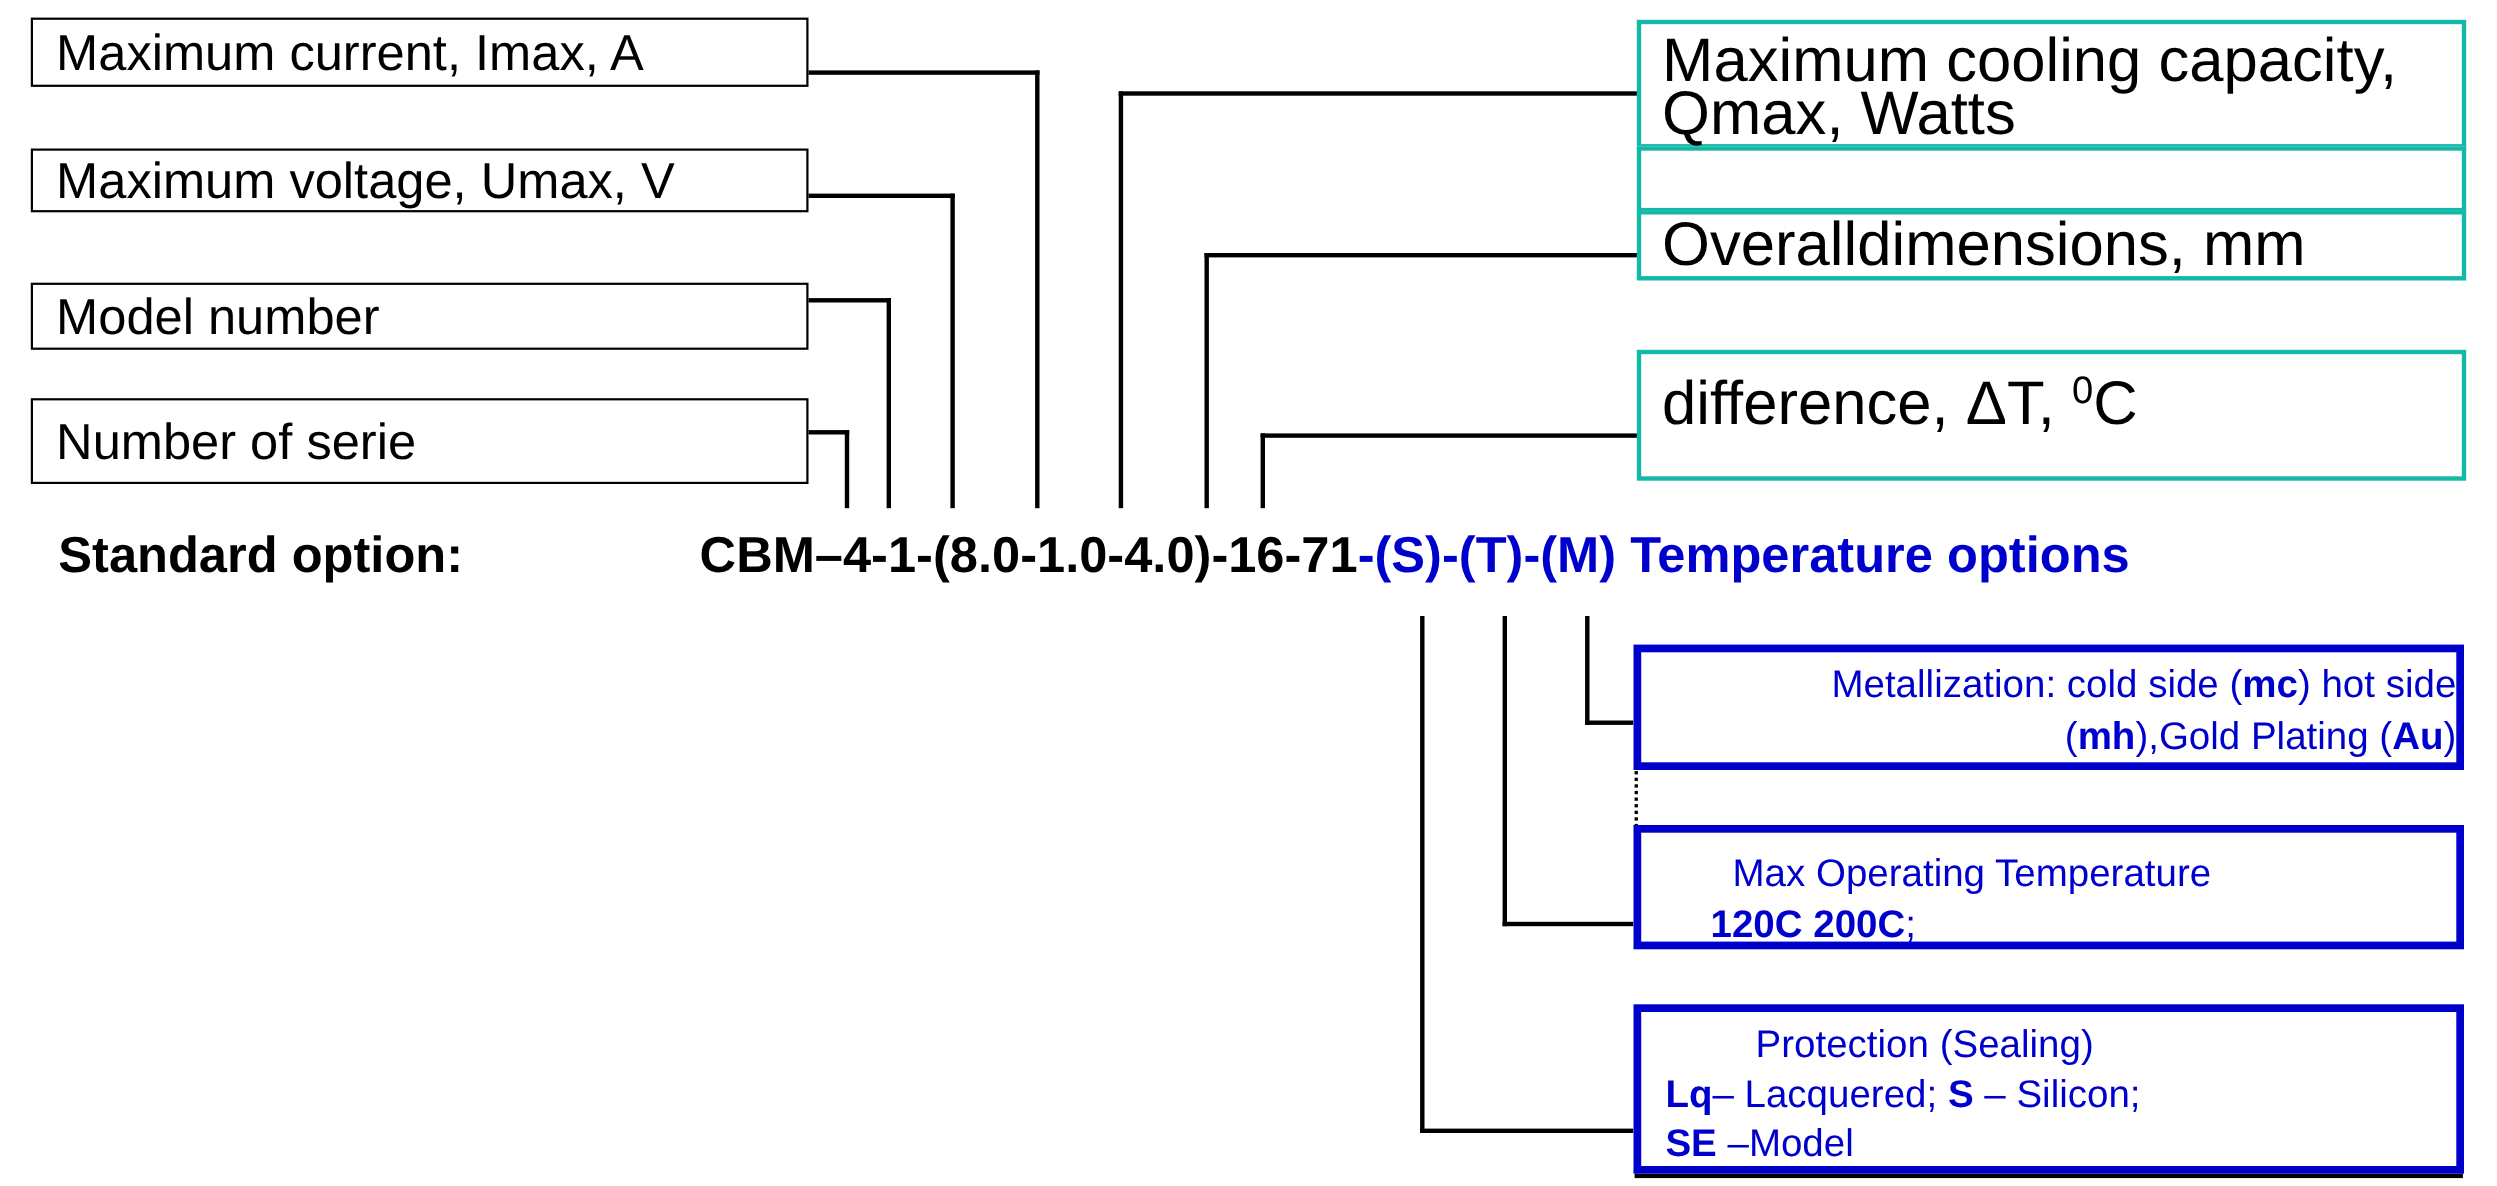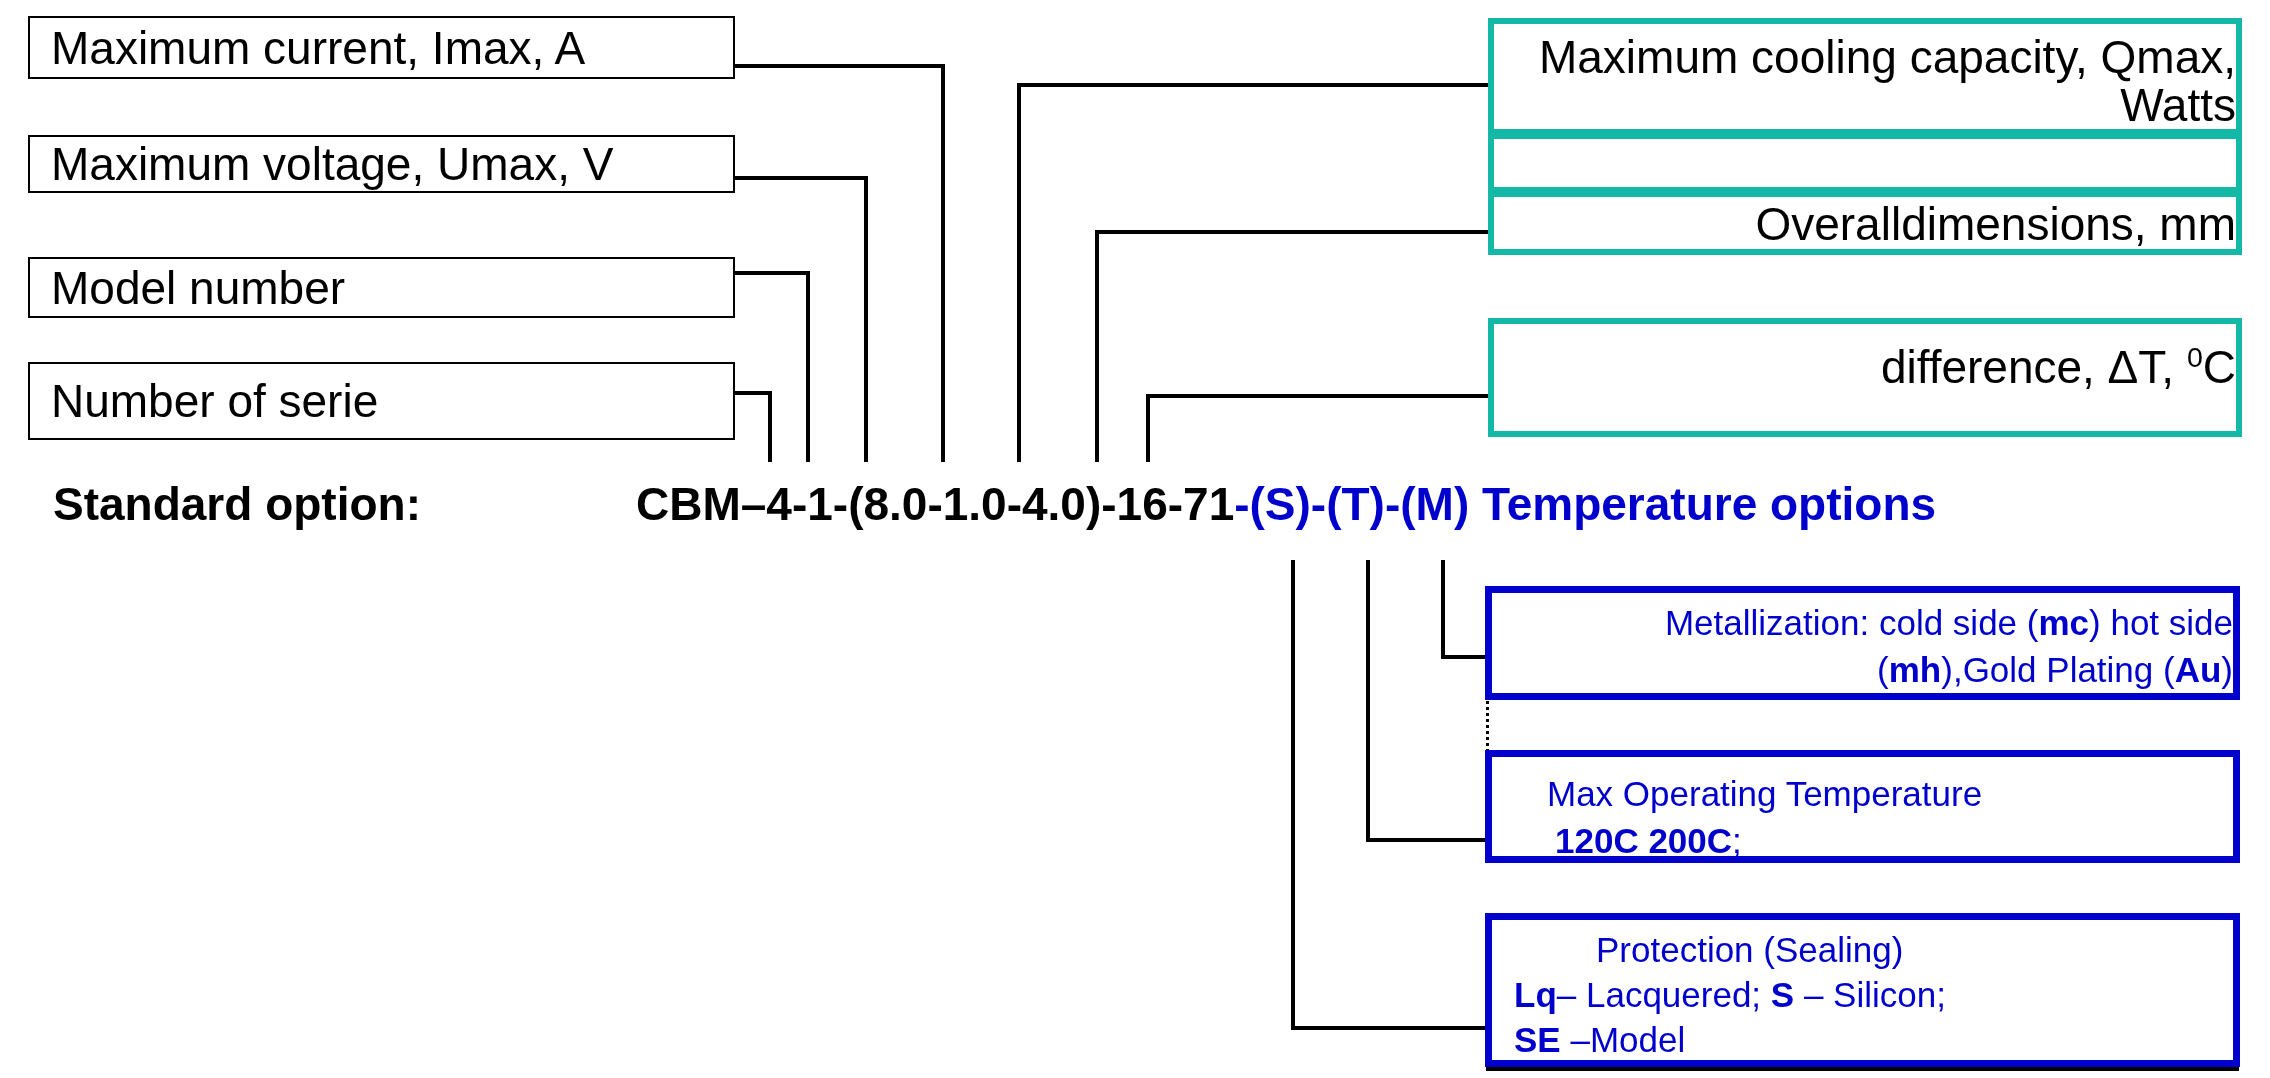--- a/index.html
+++ b/index.html
@@ -5,22 +5,22 @@
   html,body{margin:0;padding:0;background:#fff;}
   #canvas{
     position:relative;width:2270px;height:1078px;background:#ffffff;
     font-family:"Liberation Sans", sans-serif;color:#000;overflow:hidden;
   }
   .box-black{
     position:absolute;box-sizing:border-box;border:2px solid #000;background:#fff;
     font-size:46px;line-height:50px;display:flex;align-items:center;padding-left:21px;
   }
   .box-stackrow{
-    position:absolute;box-sizing:border-box;border:6px solid #14b8a6;background:#fff;
-    font-size:46px;line-height:48px;padding-left:19px;text-align:right;
+    position:absolute;box-sizing:border-box;border:4px solid #14b8a6;background:#fff;
+    font-size:56px;line-height:48px;padding-left:19px;
   }
   .multiline{display:block;align-items:flex-start;padding-top:9px;}
   .hline{position:absolute;height:4px;background:#000;}
   .vline{position:absolute;width:4px;background:#000;}
   .dotline{position:absolute;width:0;border-left:3px dotted #000;}
   .lbl-strong{position:absolute;font-size:46px;font-weight:bold;line-height:52px;white-space:nowrap;}
   .blue{color:var(--accent,#0000CC);}
   .box-blue{
     position:absolute;box-sizing:border-box;border:7px solid var(--accent,#0000CC);
     background:#fff;color:var(--accent,#0000CC);font-size:35px;line-height:47px;
@@ -90,21 +90,21 @@
   <div class="vline" style="left:1441px;top:560px;height:99px;"></div>
   <div class="hline" style="left:1441px;top:655px;width:44px;"></div>
   <div class="dotline" style="left:1486px;top:701px;height:51px;"></div>
 
   <div class="box-blue" style="left:1485px;top:586px;width:755px;height:114px;padding:6px 0 0 24px;text-align:right;">
     <div class="ln"><span>Metallization: cold side (</span><span class="b">mc</span><span>)  hot side</span></div>
     <div class="ln"><span>(</span><span class="b">mh</span><span>),Gold Plating (</span><span class="b">Au</span><span>)</span></div>
   </div>
 
   <div class="box-blue" style="left:1485px;top:750px;width:755px;height:113px;padding-top:13px;">
-    <div class="ln" style="margin-left:55px;"><span>Max Operating Temperature</span></div>
+    <div class="ln" style="margin-left:83px;"><span>Max Operating Temperature</span></div>
     <div class="ln" style="margin-left:63px;"><span class="b">120C  200C</span><span>;</span></div>
   </div>
 
   <div class="box-blue shadowed" style="left:1485px;top:913px;width:755px;height:154px;padding-top:7px;line-height:45px;">
     <div class="ln" style="margin-left:104px;"><span>Protection (Sealing)</span></div>
     <div class="ln" style="margin-left:22px;"><span class="b">Lq</span><span>– Lacquered; </span><span class="b">S</span><span> – Silicon;</span></div>
     <div class="ln" style="margin-left:22px;"><span class="b">SE</span><span> –Model</span></div>
   </div>
 
 </div>

